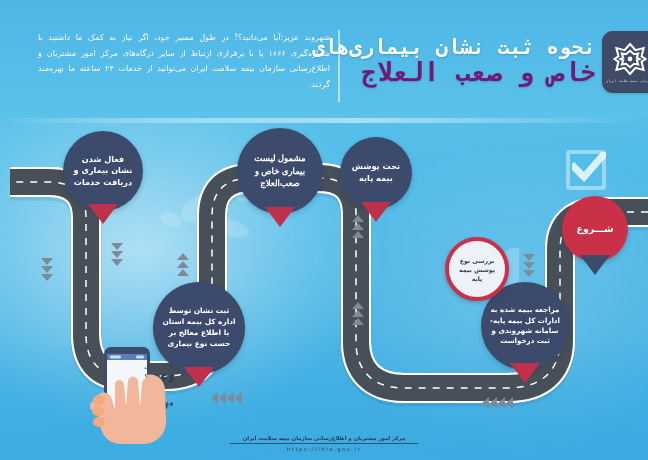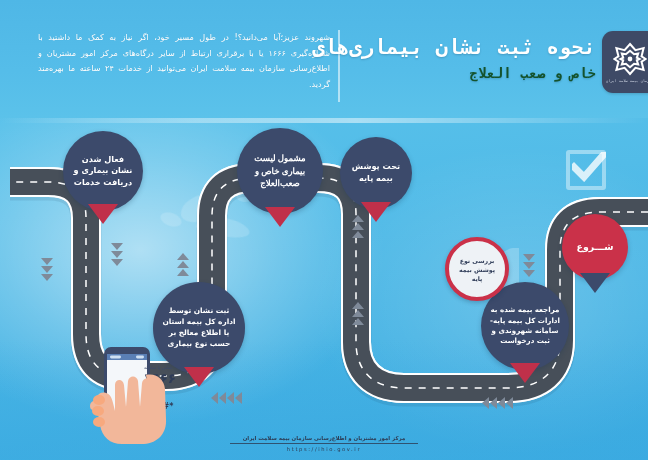--- a/index.html
+++ b/index.html
@@ -84,21 +84,21 @@
     font-size:3.6px; color:#cfd6e4; margin-top:3px; letter-spacing:.2px;
     white-space:nowrap;
   }
   .title-lines { text-align:right; direction:rtl; flex:1; }
   .title-l1 {
     color:#ffffff; font-size:20.5px; font-weight:bold; line-height:25px;
     letter-spacing:-.3px; white-space:nowrap;
     text-shadow:0 1px 2px rgba(20,60,90,.25);
   }
   .title-l2 {
-    color:#14532d; font-size:14px; font-weight:bold; line-height:27px;
+    color:#701a75; font-size:26px; font-weight:bold; line-height:27px;
     letter-spacing:2.2px; white-space:nowrap;
     text-shadow:0 1px 2px rgba(20,60,90,.25);
   }
 
   
   svg.road-layer { position:absolute; left:0; top:0; width:648px; height:460px; }
 
   
   .pin {
     position:absolute;
@@ -113,21 +113,21 @@
     content:""; position:absolute; left:50%; transform:translateX(-50%);
     bottom:-13px; width:0; height:0;
     border-left:15px solid transparent; border-right:15px solid transparent;
     z-index:1;
   }
   .pin.navy { background:#3c4a6b; }
   .pin.navy::after { border-top:20px solid #c0304a; }
   .pin.red  { background:#ca3149; }
   .pin.red::after { border-top:20px solid #3c4a6b; }
 
-  #pin-start   { right:20px;  top:214px; width:66px;  height:66px;  font-size:9.4px; letter-spacing:2px; }
+  #pin-start   { right:20px;  top:196px; width:66px;  height:66px;  font-size:9.4px; letter-spacing:2px; }
   #pin-visit   { right:79px;  top:282px; width:88px;  height:88px;  font-size:7.1px; line-height:10.4px; }
   #pin-covered { right:236px; top:137px; width:72px;  height:72px;  font-size:8.2px; line-height:11.6px;text-align:center; }
   #pin-list    { right:325px; top:128px; width:86px;  height:86px;  font-size:8.6px; line-height:12.4px;font-family:Liberation Serif, serif; }
   #pin-register{ right:403px; top:282px; width:92px;  height:92px;  font-size:7.4px; line-height:10.8px; }
   #pin-activate{ right:505px; top:131px; width:80px;  height:80px;  font-size:8.1px; line-height:11.6px; }
   #pin-end     { right:570px; top:325px; width:70px;  height:70px;  font-size:7.8px; line-height:11px; }
 
   
   #sign-check {
     position:absolute; right:139px; top:237px; width:64px; height:64px;

